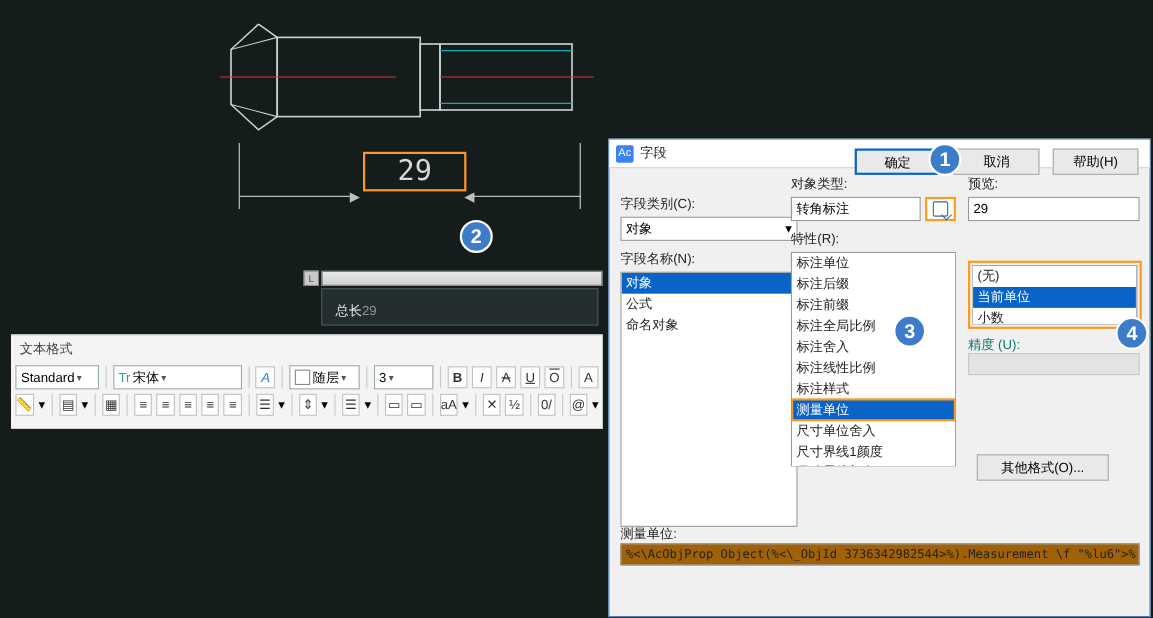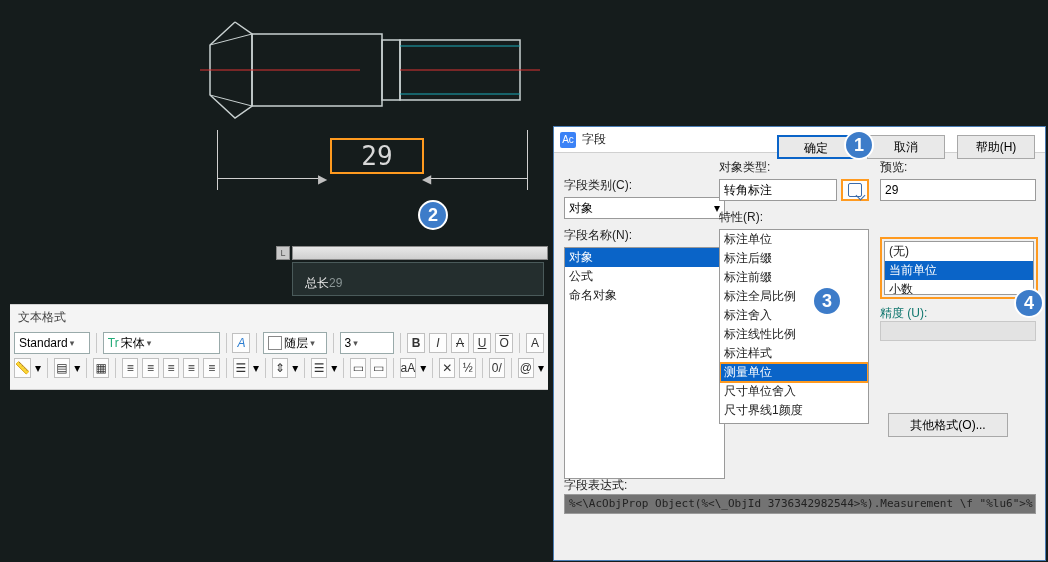--- a/index.html
+++ b/index.html
@@ -52,21 +52,21 @@
 .li { padding: 1px 4px; color: #222; white-space: nowrap; }
 .li.sel { background: #0a64c8; color: #fff; }
 .li.selbox { outline: 2px solid #ff9a1f; outline-offset: -1px; }
 .pickbtn { width: 28px; height: 22px; border: 2px solid #ff9a1f; background: #fdfdfd; display: inline-flex; align-items: center; justify-content: center; }
 .pickicon { width: 14px; height: 14px; border: 1.5px solid #3a6aa9; border-radius: 2px; position: relative; }
 .pickicon::after { content: ""; position: absolute; right: -3px; bottom: -3px; width: 6px; height: 6px; border: 1.5px solid #3a6aa9; border-left: none; border-top: none; transform: rotate(45deg); }
 .fmtbox { position: absolute; top: 84px; left: 326px; width: 158px; height: 62px; border: 2px solid #ff9a1f; padding: 2px; }
 .fmtlist { width: 100%; height: 100%; background: #fff; border: 1px solid #9a9a9a; overflow-y: scroll; }
 .otherbtn { position: absolute; top: 260px; left: 334px; width: 120px; height: 24px; background: #e9e9e9; border: 1px solid #a8a8a8; text-align: center; line-height: 22px; }
 .exprlbl { position: absolute; top: 324px; left: 10px; }
-.expr { position: absolute; top: 341px; left: 10px; width: 472px; height: 20px; background: #737373; border: 1px solid #9a9a9a; padding: 2px 4px; font-family: monospace; font-size: 11px; color: #222; white-space: nowrap; overflow: hidden; }
+.expr { position: absolute; top: 341px; left: 10px; width: 472px; height: 20px; background: #a16207; border: 1px solid #9a9a9a; padding: 2px 4px; font-family: monospace; font-size: 11px; color: #222; white-space: nowrap; overflow: hidden; }
 .dlg-btns { position: absolute; bottom: 10px; right: 10px; display: flex; gap: 12px; }
 .dlgbtn { width: 78px; height: 24px; background: #e9e9e9; border: 1px solid #a8a8a8; text-align: center; line-height: 22px; }
 .dlgbtn.primary { border: 2px solid #0a64c8; }
 
 
 .badge { position: absolute; width: 30px; height: 30px; border-radius: 50%; background: #3d7cc9; color: #fff; font-size: 18px; font-weight: bold; display: flex; align-items: center; justify-content: center; border: 2px solid #fff; }
 </style>
 </head>
 <body>
 
@@ -256,21 +256,21 @@
       <div class="fmtlist" id="fmtlist">
           <div class="li">(无)</div>
           <div class="li sel">当前单位</div>
           <div class="li">小数</div>
         </div>
     </div>
     <div class="lbl dim" style="position:absolute;top:152px;left:326px">精度 (U):</div>
     <div style="position:absolute;top:168px;left:326px;width:156px;height:20px;background:#e3e3e3;border:1px solid #c8c8c8"></div>
     <div class="otherbtn">其他格式(O)...</div>
 
-    <div class="lbl exprlbl">字段表达式:</div>
+    <div class="lbl exprlbl">测量单位:</div>
     <div class="expr">%&lt;\AcObjProp Object(%&lt;\_ObjId 3736342982544&gt;%).Measurement \f "%lu6"&gt;%</div>
 
     <div class="dlg-btns">
       <div class="dlgbtn primary">确定</div>
       <div class="dlgbtn">取消</div>
       <div class="dlgbtn">帮助(H)</div>
     </div>
   </div>
 </div>
 

